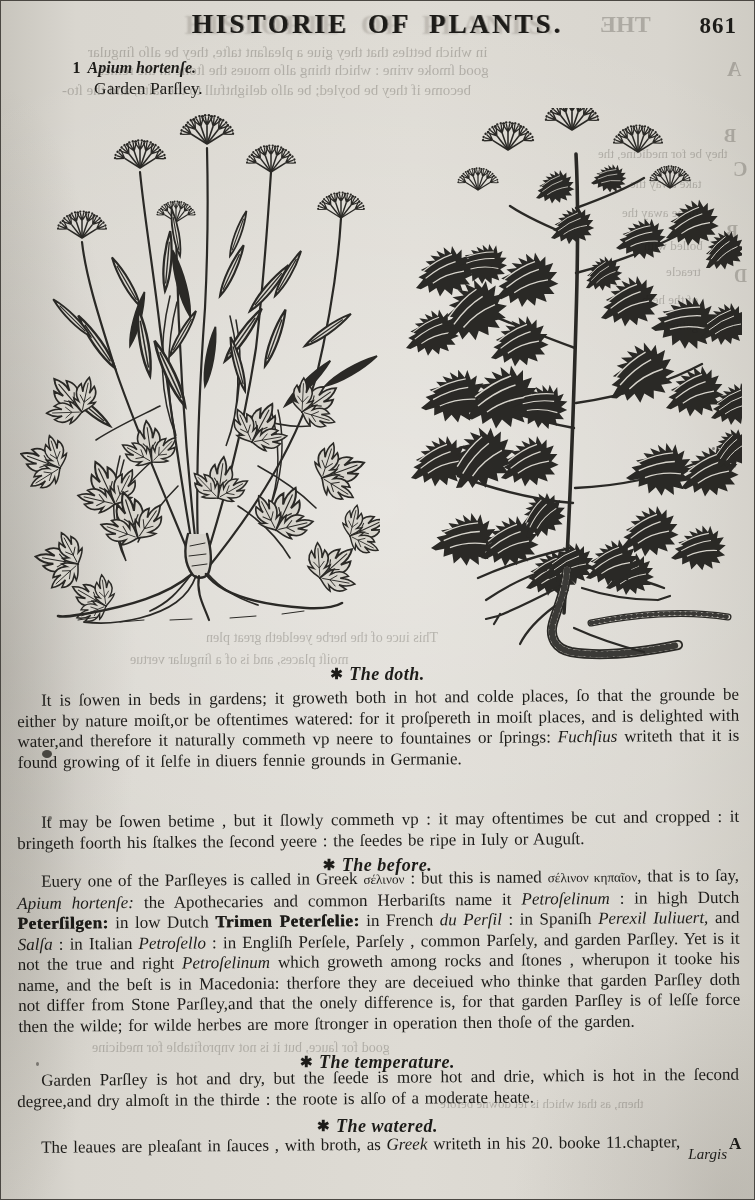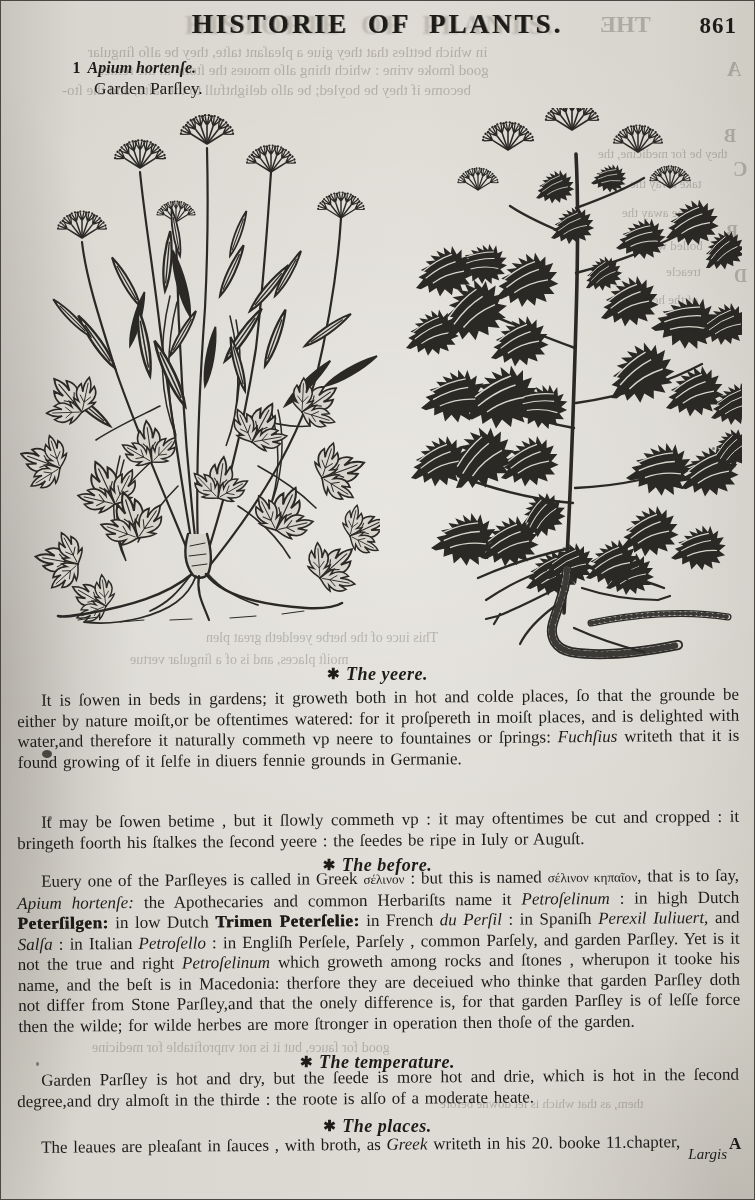--- a/index.html
+++ b/index.html
@@ -279,38 +279,38 @@
         <path d="M175,478 C152,490 132,500 112,508 M112,508 l-12,3 M114,506 l-6,10"></path>
         <path d="M169,498 C150,512 140,524 134,536"></path>
         <path d="M188,520 C210,530 234,538 258,544"></path>
         <path d="M196,480 C220,488 246,492 272,492 M272,492 l12,-4"></path>
         <path d="M160,462 C135,470 118,480 100,492"></path>
       </g>
     </g>
   </svg>
 
   <div class="sec-head" style="top:664px">
-    <span class="mark">✱</span><span>The yeere.</span>
+    <span class="mark">✱</span><span>The doth.</span>
   </div>
   <div class="bpar" style="top:691px"><span>It is ſowen in beds in gardens; it groweth both in hot and colde places, ſo that the grounde be either by nature moiſt,or be oftentimes watered: for it proſpereth in moiſt places, and is delighted with water,and therefore it naturally commeth vp neere to fountaines or ſprings: </span><span class="seg-italic">Fuchſius</span><span> writeth that it is found growing of it ſelfe in diuers fennie grounds in Germanie.</span></div>
 
   <div class="bpar" style="top:813px"><span>It may be ſowen betime , but it ſlowly commeth vp : it may oftentimes be cut and cropped : it bringeth foorth his ſtalkes the ſecond yeere : the ſeedes be ripe in Iuly or Auguſt.</span></div>
 
   <div class="sec-head" style="top:855px">
     <span class="mark">✱</span><span>The before.</span>
   </div>
   <div class="bpar" style="top:872px"><span>Euery one of the Parſleyes is called in Greek </span><span class="seg-greek">σέλινον</span><span> : but this is named </span><span class="seg-greek">σέλινον κηπαῖον</span><span>, that is to ſay, </span><span class="seg-italic">Apium hortenſe:</span><span> the Apothecaries and common Herbariſts name it </span><span class="seg-italic">Petroſelinum</span><span> : in high Dutch </span><span class="seg-blackletter">Peterſilgen:</span><span> in low Dutch </span><span class="seg-blackletter">Trimen Peterſelie:</span><span> in French </span><span class="seg-italic">du Perſil</span><span> : in Spaniſh </span><span class="seg-italic">Perexil Iuliuert,</span><span> and </span><span class="seg-italic">Salſa</span><span> : in Italian </span><span class="seg-italic">Petroſello</span><span> : in Engliſh Perſele, Parſely , common Parſely, and garden Parſley. Yet is it not the true and right </span><span class="seg-italic">Petroſelinum</span><span> which groweth among rocks and ſtones , wherupon it tooke his name, and the beſt is in Macedonia: therfore they are deceiued who thinke that garden Parſley doth not differ from Stone Parſley,and that the onely difference is, for that garden Parſley is of leſſe force then the wilde; for wilde herbes are more ſtronger in operation then thoſe of the garden.</span></div>
 
   <div class="sec-head" style="top:1052px">
     <span class="mark">✱</span><span>The temperature.</span>
   </div>
   <div class="bpar" style="top:1071px"><span>Garden Parſley is hot and dry, but the ſeede is more hot and drie, which is hot in the ſecond degree,and dry almoſt in the thirde : the roote is alſo of a moderate heate.</span></div>
 
   <div class="sec-head" style="top:1116px">
-    <span class="mark">✱</span><span>The places.</span>
+    <span class="mark">✱</span><span>The watered.</span>
   </div>
   <div class="bpar" style="top:1138px;width:700px"><span>The leaues are pleaſant in ſauces , with broth, as </span><span class="seg-italic">Greek</span><span> writeth in his 20. booke 11.chapter,</span></div>
 
   <div class="marginal" style="left:729px;top:1134px">A</div>
   <div class="catchword" style="right:28px;top:1146px">Largis</div>
 
   <div class="blob" style="left:42px;top:750px;width:10px;height:8px"></div>
   <div class="speck" style="left:48px;top:816px;width:4px;height:4px"></div>
   <div class="speck" style="left:712px;top:447px;width:3px;height:3px"></div>
   <div class="speck" style="left:36px;top:1062px;width:3px;height:4px"></div>

